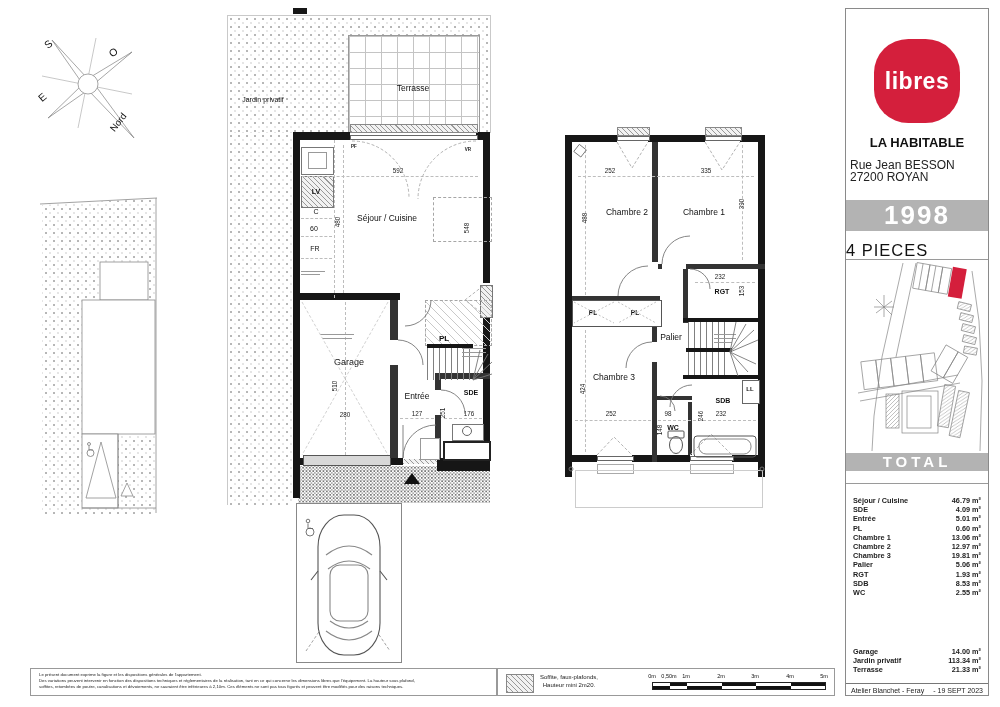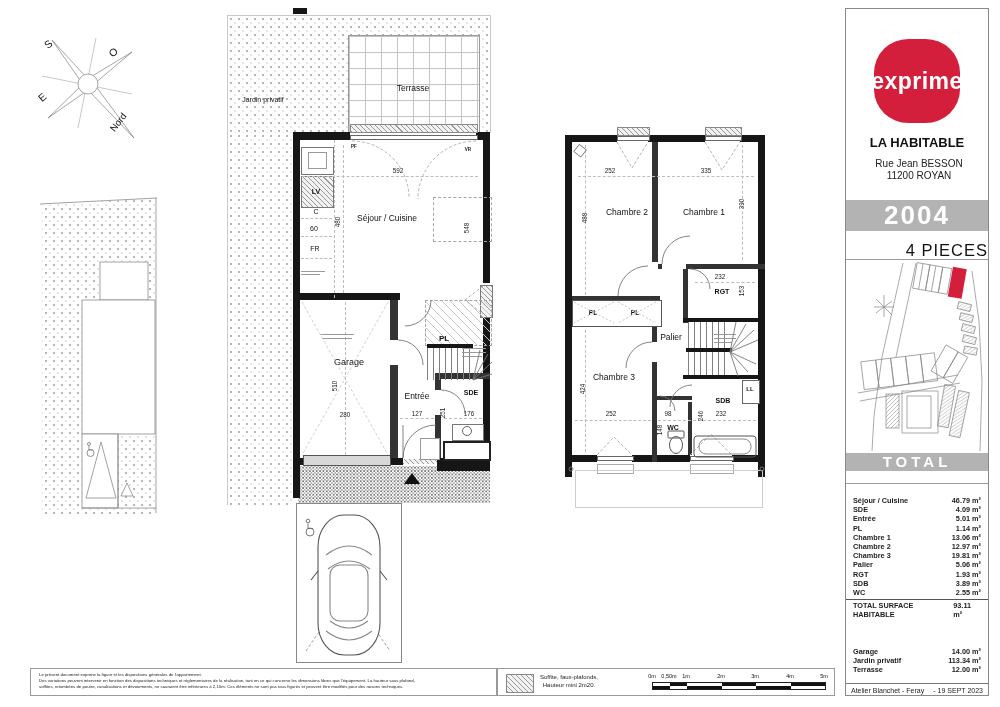--- a/index.html
+++ b/index.html
@@ -28,21 +28,21 @@
          linear-gradient(90deg,#c4c4c4 1px,transparent 1px);background-size:16px 16px;border:1px solid #999;}
   .treadsv{background:repeating-linear-gradient(90deg,#808080 0,#808080 1px,transparent 1px,transparent 6px);}
   .note{position:absolute;background:#9a9a9a;height:1px;}
   .floor{position:absolute;background:#fff;}
   svg{position:absolute;overflow:visible;}
   
   .sidebar{position:absolute;left:845px;top:8px;width:142px;height:686px;border:1px solid #8a8a8a;background:#fff;}
   .logo{position:absolute;left:28px;top:30px;width:86px;height:84px;border-radius:40%;
         display:flex;align-items:center;justify-content:center;color:#fff;font-weight:bold;font-size:23px;letter-spacing:.5px;}
   .proj{position:absolute;left:0;right:0;top:126px;text-align:center;font-weight:bold;font-size:13px;}
-  .addr{position:absolute;left:4px;right:0;text-align:center;font-size:10px;color:#222;}
+  .addr{position:absolute;left:4px;right:0;text-align:left;font-size:12px;color:#222;}
   .band{position:absolute;left:0;right:0;background:#b3b3b3;color:#fff;text-align:center;font-weight:bold;}
   .rule{position:absolute;left:0;right:0;height:1px;background:#9a9a9a;}
   .atable{position:absolute;left:0;right:0;top:487px;font-size:7.3px;font-weight:bold;color:#222;}
   .arow{display:flex;justify-content:space-between;padding:0 7px;height:9.2px;line-height:9.2px;}
   .totalrow{display:flex;justify-content:space-between;padding:1px 7px 0 7px;border-top:1px solid #555;margin-top:2px;
             font-size:7.3px;font-weight:bold;}
   .annex{position:absolute;left:0;right:0;top:638px;font-size:7.3px;font-weight:bold;color:#222;}
   .sfooter{position:absolute;left:0;right:0;top:674px;border-top:1px solid #777;display:flex;justify-content:space-between;
            padding:3px 5px 0 5px;font-size:7px;color:#222;}
   
@@ -337,26 +337,26 @@
     </g>
 
     <g transform="translate(306,520)" fill="none" stroke="#666" stroke-width="0.9">
       <circle cx="2" cy="1" r="1.8"></circle>
         <path d="M2 3.5 v5 h5"></path>
         <circle cx="4" cy="12" r="4"></circle>
     </g>
   </svg>
 
   <div class="sidebar">
-    <div class="logo" style="background:#d41f3c">exprime</div>
+    <div class="logo" style="background:#d41f3c">libres</div>
     <div class="proj">LA HABITABLE</div>
     <div class="addr" style="top:149px">Rue Jean BESSON</div>
-    <div class="addr" style="top:161px">11200 ROYAN</div>
-    <div class="band" style="top:191px;height:31px;line-height:31px;font-size:26px;letter-spacing:2px">2004</div>
-    <div class="abs" style="left:0;right:0;top:232px;text-align:right;font-size:16.5px;letter-spacing:1px;color:#111">4 PIECES</div>
+    <div class="addr" style="top:161px">27200 ROYAN</div>
+    <div class="band" style="top:191px;height:31px;line-height:31px;font-size:26px;letter-spacing:2px">1998</div>
+    <div class="abs" style="left:0;right:0;top:232px;text-align:left;font-size:16.5px;letter-spacing:1px;color:#111">4 PIECES</div>
     <div class="rule" style="top:250px"></div>
 
     <svg style="left:0;top:252px" width="141" height="192" viewBox="0 0 141 192">
       <defs>
         <pattern id="hp" width="4" height="4" patternUnits="userSpaceOnUse">
           <path d="M0 4 L4 0" stroke="#999" stroke-width="0.6"></path>
         </pattern>
       </defs>
       <g stroke="#858585" fill="none" stroke-width="0.7">
         <path d="M57 2 L36 96 L28 155 L26 190"></path>
@@ -407,21 +407,21 @@
       <div class="arow">
           <span>SDE</span>
           <span>4.09 m²</span>
         </div>
       <div class="arow">
           <span>Entrée</span>
           <span>5.01 m²</span>
         </div>
       <div class="arow">
           <span>PL</span>
-          <span>1.14 m²</span>
+          <span>0.60 m²</span>
         </div>
       <div class="arow">
           <span>Chambre 1</span>
           <span>13.06 m²</span>
         </div>
       <div class="arow">
           <span>Chambre 2</span>
           <span>12.97 m²</span>
         </div>
       <div class="arow">
@@ -431,44 +431,40 @@
       <div class="arow">
           <span>Palier</span>
           <span>5.06 m²</span>
         </div>
       <div class="arow">
           <span>RGT</span>
           <span>1.93 m²</span>
         </div>
       <div class="arow">
           <span>SDB</span>
-          <span>3.89 m²</span>
+          <span>8.53 m²</span>
         </div>
       <div class="arow">
           <span>WC</span>
           <span>2.55 m²</span>
         </div>
-      <div class="totalrow">
-        <span>TOTAL SURFACE HABITABLE</span>
-        <span>93.11 m²</span>
-      </div>
     </div>
 
     <div class="annex">
       <div class="arow">
           <span>Garage</span>
           <span>14.00 m²</span>
         </div>
       <div class="arow">
           <span>Jardin privatif</span>
           <span>113.34 m²</span>
         </div>
       <div class="arow">
           <span>Terrasse</span>
-          <span>12.00 m²</span>
+          <span>21.33 m²</span>
         </div>
     </div>
 
     <div class="sfooter">
       <span>Atelier Blanchet - Feray</span>
       <span>- 19 SEPT 2023</span>
     </div>
   </div>
 
   <div class="legalbox">

